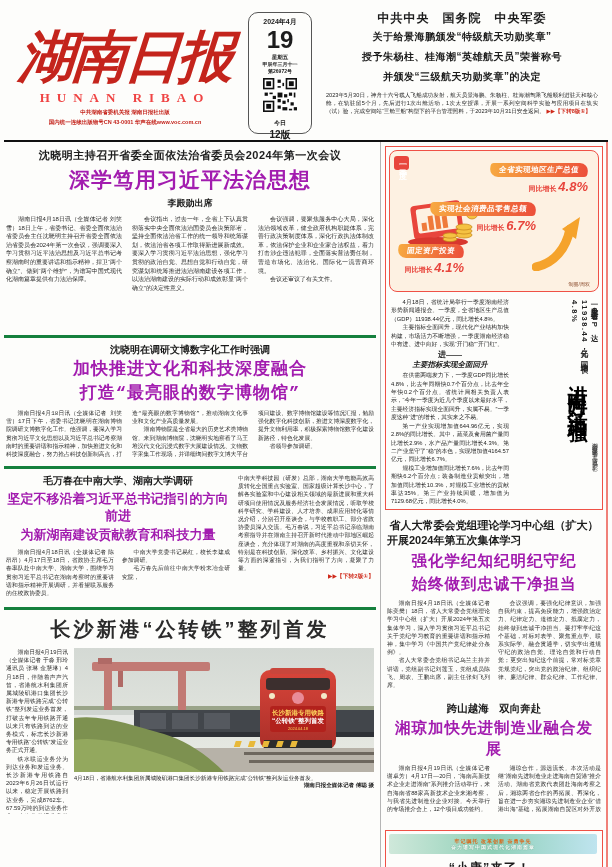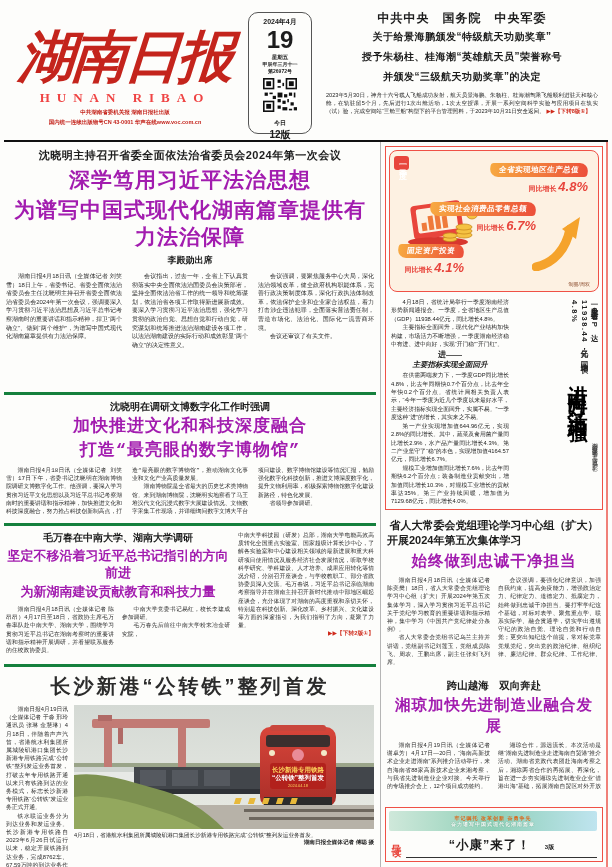--- a/index.html
+++ b/index.html
@@ -191,21 +191,20 @@
     </div>
   </header>
 
   <div class="main">
 
     <div class="col-left">
 
       <section class="art-fazhi rule-bottom">
         <div class="kicker">沈晓明主持召开省委全面依法治省委员会2024年第一次会议</div>
         <div class="headline">深学笃用习近平法治思想</div>
-        <div class="headline">为谱写中国式现代化湖南篇章提供有力法治保障</div>
         <div class="byline">李殿勋出席</div>
         <div class="bodycols">
           <p>湖南日报4月18日讯（全媒体记者 刘笑雪）18日上午，省委书记、省委全面依法治省委员会主任沈晓明主持召开省委全面依法治省委员会2024年第一次会议，强调要深入学习贯彻习近平法治思想及习近平总书记考察湖南时的重要讲话和指示精神，捍卫“两个确立”、做到“两个维护”，为谱写中国式现代化湖南篇章提供有力法治保障。</p>
           <p>会议指出，过去一年，全省上下认真贯彻落实中央全面依法治国委员会决策部署，坚持全面依法治省工作的统一领导和统筹谋划，依法治省各项工作取得新进展新成效。要深入学习贯彻习近平法治思想，强化学习贯彻的政治自觉、思想自觉和行动自觉，研究谋划和统筹推进法治湖南建设各项工作，以法治湖南建设的实际行动和成效彰显“两个确立”的决定性意义。</p>
           <p>会议强调，要聚焦服务中心大局，深化法治领域改革，健全政府机构职能体系，完善行政决策制度体系，深化行政执法体制改革，依法保护企业和企业家合法权益，着力打击涉企违法犯罪，全面落实普法责任制，营造市场化、法治化、国际化一流营商环境。</p>
           <p>会议还审议了有关文件。</p>
         </div>
       </section>
 
       <section class="art-wenbo rule-bottom">
@@ -386,20 +385,21 @@
             <div class="v-subhead">一季度全省GDP达11938.44亿元，同比增长4.8%</div>
             <div class="v-title">进中向好 活力增强</div>
             <div class="v-credit">湖南日报全媒体记者 王亮 通讯员 罗彬</div>
           </div>
         </div>
       </section>
 
       <section class="art-renda">
         <div class="renda-kicker1">省人大常委会党组理论学习中心组（扩大）</div>
         <div class="renda-kicker2">开展2024年第五次集体学习</div>
+        <div class="headline">强化学纪知纪明纪守纪</div>
         <div class="headline">始终做到忠诚干净担当</div>
         <div class="bodycols">
           <p>湖南日报4月18日讯（全媒体记者 陈奕樊）18日，省人大常委会党组理论学习中心组（扩大）开展2024年第五次集体学习，深入学习贯彻习近平总书记关于党纪学习教育的重要讲话和指示精神，集中学习《中国共产党纪律处分条例》。</p>
           <p>省人大常委会党组书记乌兰主持并讲话，党组副书记刘莲玉，党组成员陈飞、周农、王鹏出席，副主任张剑飞列席。</p>
           <p><span>会议强调，要强化纪律意识，加强自我约束，提高免疫能力，增强政治定力、纪律定力、道德定力、抵腐定力，始终做到忠诚干净担当。要打牢学纪这个基础，对标对表学、聚焦重点学、联系实际学、融会贯通学，切实学出遵规守纪的政治自觉、理论自觉和行动自觉；更突出知纪这个前提，常对标党章党规党纪，突出党的政治纪律、组织纪律、廉洁纪律、群众纪律、工作纪律、生活纪律，做到知其言更知其义、知其然更知其所以然。</span> </p>
         </div>
       </section>
 
       <section class="art-xq">
         <div class="kicker">跨山越海　双向奔赴</div>

